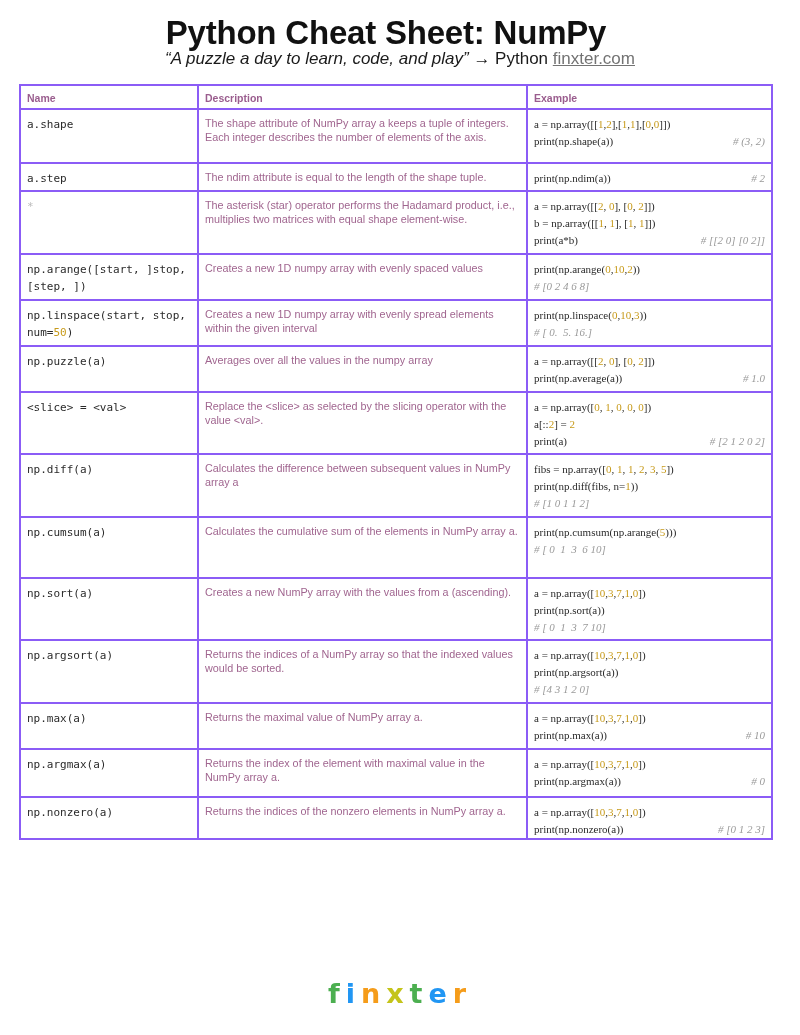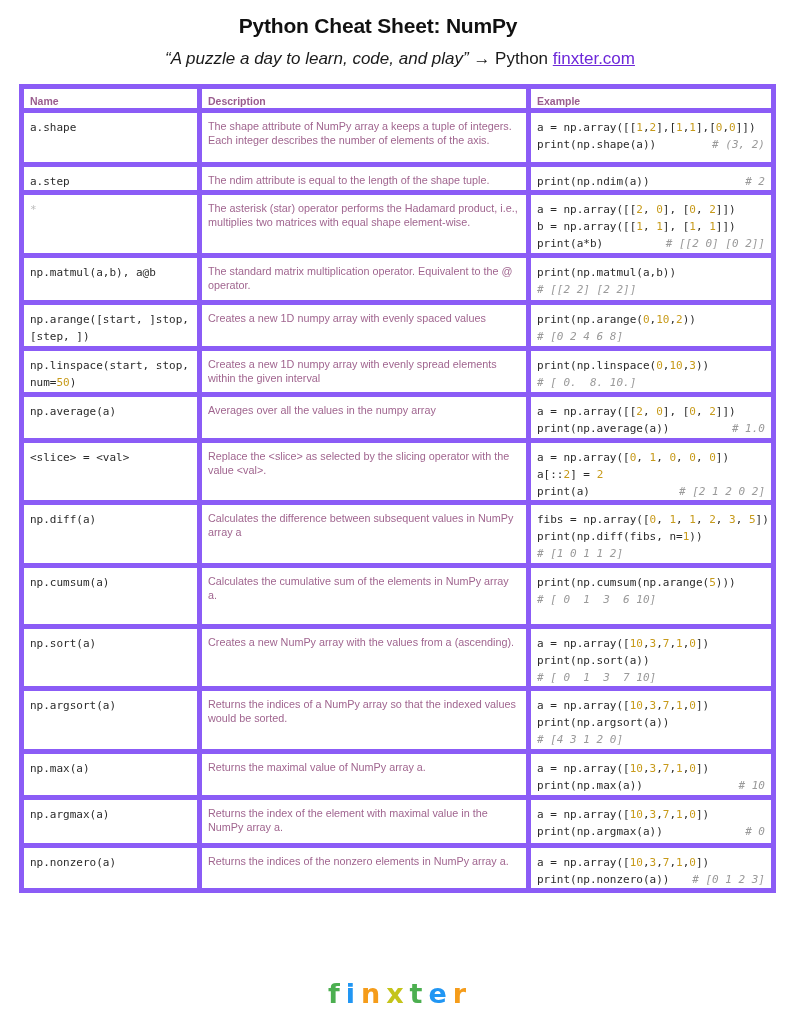--- a/index.html
+++ b/index.html
@@ -1,33 +1,33 @@
 <!DOCTYPE html>
 <html><head>
 <meta charset="utf-8">
 <style>
   html, body { margin: 0; padding: 0; background: #ffffff; }
   body { width: 800px; height: 1035px; position: relative; overflow: hidden; }
   .title {
-    position: absolute; top: 14px; left: 0; width: 756px; text-align: center;
-    font-family: "Liberation Sans", sans-serif; font-weight: bold; font-size: 21px;
+    position: absolute; top: 14px; left: 8px; width: 756px; text-align: center;
+    font-family: "Liberation Sans", sans-serif; font-weight: bold; font-size: 33px;
     color: #111111; letter-spacing: -0.2px;
   }
   .subtitle {
     position: absolute; top: 49px; left: 0; width: 800px; text-align: center;
     font-family: "Liberation Sans", sans-serif; font-size: 17px; color: #1a1a1a;
   }
   .subtitle .quote { font-style: italic; }
-  .subtitle .link { color: #6d28d9; text-decoration: underline; }
+  .subtitle .link { color: #737373; text-decoration: underline; }
   table.sheet {
     position: absolute; top: 84px; left: 19px; width: 752px;
     border-collapse: collapse; table-layout: fixed;
   }
   table.sheet td, table.sheet th {
-    border: 5px solid #8b5cf6; vertical-align: top; padding: 6px 6px 0 6px;
+    border: 2px solid #8b5cf6; vertical-align: top; padding: 6px 6px 0 6px;
     text-align: left; box-sizing: border-box;
   }
   table.sheet th {
     font-family: "Liberation Sans", sans-serif; font-weight: bold; font-size: 10.5px;
     color: #9a5d8e; height: 24px; padding-top: 6px;
   }
   .c-name { width: 178px; }
   .c-desc { width: 329px; }
   .c-ex { width: 245px; }
   td.name {
@@ -35,21 +35,21 @@
     line-height: 17px; white-space: pre-wrap;
   }
   td.desc {
     font-family: "Liberation Sans", sans-serif; font-size: 10.8px; color: #a0658f;
     line-height: 14px; padding-top: 7px;
   }
   td.ex {
     font-family: "DejaVu Sans Mono", monospace; font-size: 11px; color: #2a2a2a;
     line-height: 17px; padding-left: 5px; padding-right: 4px;
   }
-  .codeline { white-space: pre; position: relative; height: 17px; }
+  .codeline { white-space: pre; position: relative; height: 17px; font-family: Liberation Serif, serif; }
   .comment { color: #9a9a9a; font-style: italic; }
   .codeline .rc { position: absolute; right: 0; top: 0; }
   .footer-logo {
     position: absolute; top: 978px; left: 0; width: 800px; text-align: center;
     font-family: "DejaVu Sans", sans-serif; font-size: 27px; font-weight: bold;
     letter-spacing: 6px;
   }
 </style>
 </head>
 <body>
@@ -90,48 +90,40 @@
       </tr>
       <tr style="height: 63px;">
         <td class="name" style="color: rgb(187, 187, 187);">*</td>
         <td class="desc">The asterisk (star) operator performs the Hadamard product, i.e., multiplies two matrices with equal shape element-wise.</td>
         <td class="ex">
           <div class="codeline"><span class="code">a = np.array([[<span style="color:#c79a1a">2</span>, <span style="color:#c79a1a">0</span>], [<span style="color:#c79a1a">0</span>, <span style="color:#c79a1a">2</span>]])</span></div>
           <div class="codeline"><span class="code">b = np.array([[<span style="color:#c79a1a">1</span>, <span style="color:#c79a1a">1</span>], [<span style="color:#c79a1a">1</span>, <span style="color:#c79a1a">1</span>]])</span></div>
           <div class="codeline"><span class="code">print(a*b)</span><span class="comment rc"># [[2 0] [0 2]]</span></div>
         </td>
       </tr>
-      <tr style="height: 47px;">
-        <td class="name">np.matmul(a,b), a@b</td>
-        <td class="desc">The standard matrix multiplication operator. Equivalent to the @ operator.</td>
-        <td class="ex">
-          <div class="codeline"><span class="code">print(np.matmul(a,b))</span></div>
-          <div class="codeline"><span class="code"></span><span class="comment"># [[2 2] [2 2]]</span></div>
-        </td>
-      </tr>
       <tr style="height: 46px;">
         <td class="name">np.arange([start, ]stop,
 [step, ])</td>
         <td class="desc">Creates a new 1D numpy array with evenly spaced values</td>
         <td class="ex">
           <div class="codeline"><span class="code">print(np.arange(<span style="color:#c79a1a">0</span>,<span style="color:#c79a1a">10</span>,<span style="color:#c79a1a">2</span>))</span></div>
           <div class="codeline"><span class="code"></span><span class="comment"># [0 2 4 6 8]</span></div>
         </td>
       </tr>
       <tr style="height: 46px;">
         <td class="name">np.linspace(start, stop,
 num=<span style="color:#c79a1a">50</span>)</td>
         <td class="desc">Creates a new 1D numpy array with evenly spread elements within the given interval</td>
         <td class="ex">
           <div class="codeline"><span class="code">print(np.linspace(<span style="color:#c79a1a">0</span>,<span style="color:#c79a1a">10</span>,<span style="color:#c79a1a">3</span>))</span></div>
-          <div class="codeline"><span class="code"></span><span class="comment"># [ 0.  8. 10.]</span></div>
+          <div class="codeline"><span class="code"></span><span class="comment"># [ 0.  5. 16.]</span></div>
         </td>
       </tr>
       <tr style="height: 46px;">
-        <td class="name">np.average(a)</td>
+        <td class="name">np.puzzle(a)</td>
         <td class="desc">Averages over all the values in the numpy array</td>
         <td class="ex">
           <div class="codeline"><span class="code">a = np.array([[<span style="color:#c79a1a">2</span>, <span style="color:#c79a1a">0</span>], [<span style="color:#c79a1a">0</span>, <span style="color:#c79a1a">2</span>]])</span></div>
           <div class="codeline"><span class="code">print(np.average(a))</span><span class="comment rc"># 1.0</span></div>
         </td>
       </tr>
       <tr style="height: 62px; margin-top: 6px;">
         <td class="name">&lt;slice&gt; = &lt;val&gt;</td>
         <td class="desc">Replace the &lt;slice&gt; as selected by the slicing operator with the value &lt;val&gt;.</td>
         <td class="ex">

